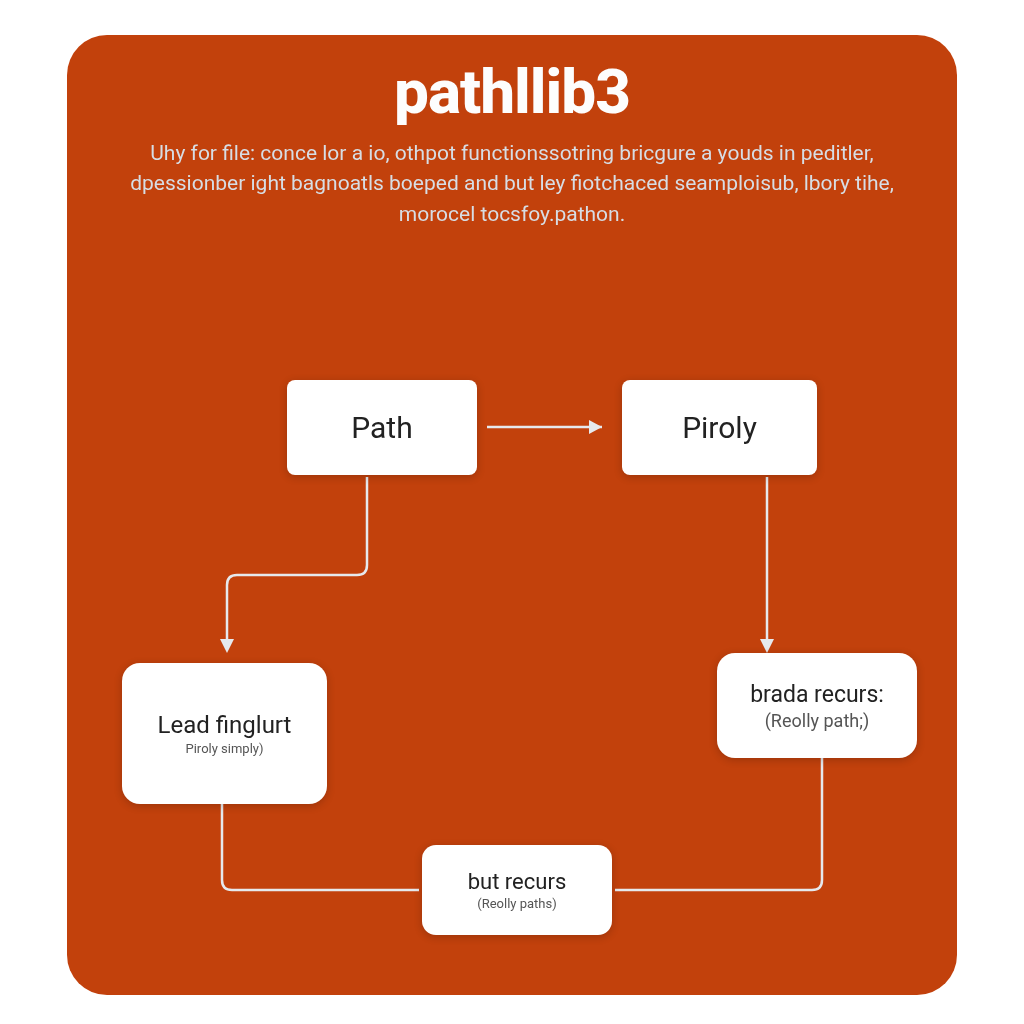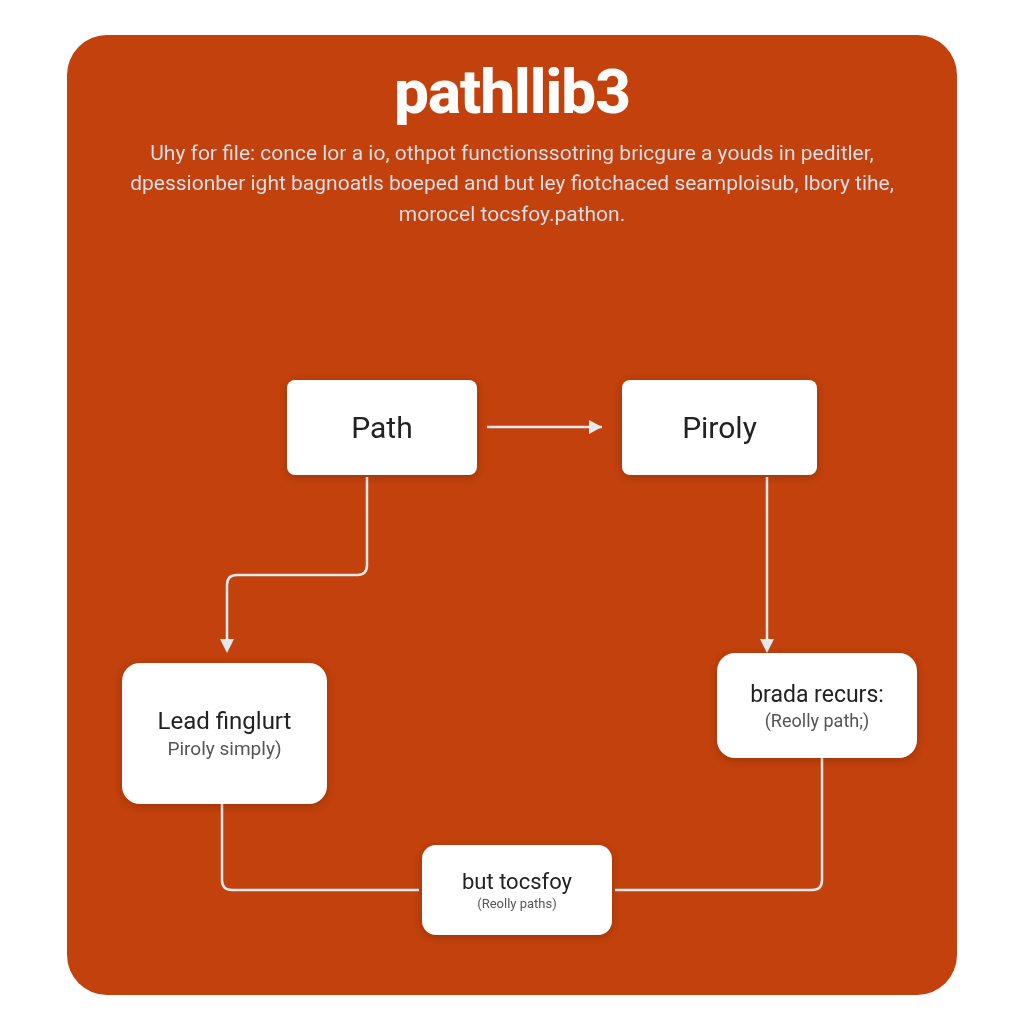--- a/index.html
+++ b/index.html
@@ -46,21 +46,21 @@
     border-radius: 8px;
     display: flex;
     flex-direction: column;
     align-items: center;
     justify-content: center;
     text-align: center;
     box-shadow: 0 2px 8px rgba(0,0,0,0.2);
     padding: 8px 12px;
   }
   .node .main { font-size: 26px; font-weight: 400; color: #222; }
-  .node .sub  { font-size: 19px; font-weight: 400; color: #555; margin-top: 2px; }
+  .node .sub  { font-size: 13px; font-weight: 400; color: #555; margin-top: 2px; }
   .node-path   { left: 220px; top: 345px; width: 190px; height: 95px; }
   .node-path .main { font-size: 30px; }
   .node-recuss { left: 555px; top: 345px; width: 195px; height: 95px; }
   .node-recuss .main { font-size: 30px; }
   .node-lead   { left: 55px;  top: 620px; width: 205px; height: 141px; border-radius: 18px; margin-top: 8px; }
   .node-lead .main { font-size: 24px; }
   .node-brada  { left: 650px; top: 618px; width: 200px; height: 105px; border-radius: 18px; }
   .node-brada .main { font-size: 23px; }
   .node-brada .sub { font-size: 18px; }
   .node-but    { left: 355px; top: 810px; width: 190px; height: 90px; border-radius: 14px; }
@@ -111,16 +111,16 @@
     <div class="main">Lead finglurt</div>
     <div class="sub">Piroly simply)</div>
   </div>
 
   <div class="node node-brada">
     <div class="main">brada recurs:</div>
     <div class="sub">(Reolly path;)</div>
   </div>
 
   <div class="node node-but">
-    <div class="main">but tocsfoy</div>
+    <div class="main">but recurs</div>
     <div class="sub">(Reolly paths)</div>
   </div>
 </div>
 
 </body></html>

